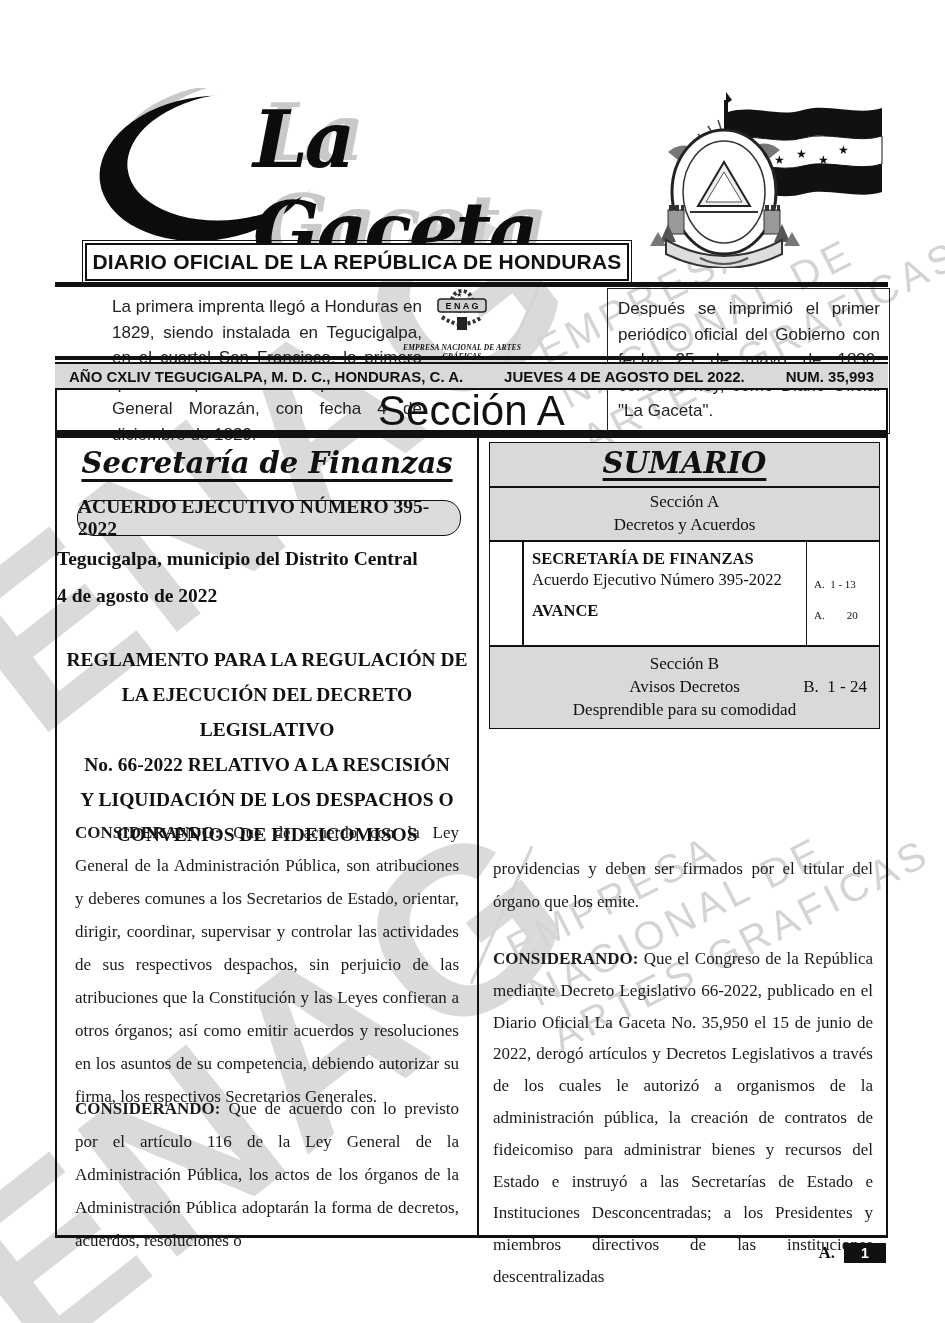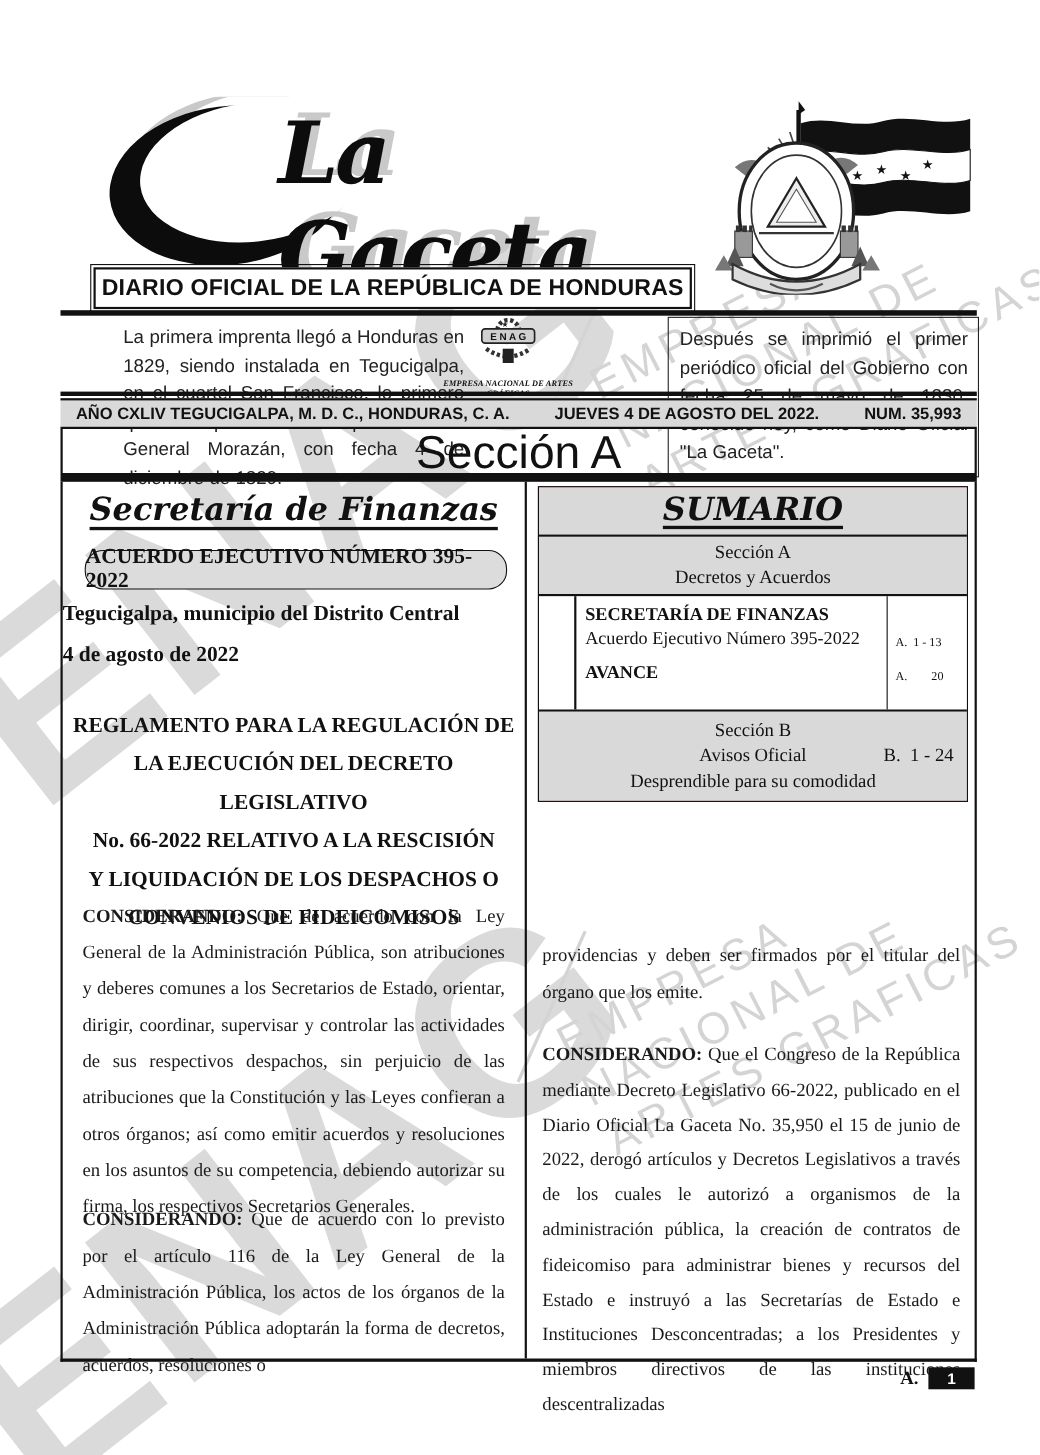--- a/index.html
+++ b/index.html
@@ -80,21 +80,21 @@
   #date-line{top:147px;}
   #title-block{position:absolute;left:0;top:204px;width:100%;text-align:center;
                font-weight:bold;font-size:19.5px;line-height:35px;}
   .para{position:absolute;font-size:17px;text-align:justify;color:#1a1a1a;}
   .lead{font-weight:bold;}
   #l-para1{left:18px;top:378px;width:384px;line-height:33px;}
   #l-para2{left:18px;top:654px;width:384px;line-height:33px;}
 
   
   #sumario-box{position:absolute;left:10px;top:4px;width:389px;border:1.5px solid #111;
-               background:#7f1d1d;}
+               background:#15803d;}
   #sumario-header{background:#d9d9d9;border-bottom:2px solid #111;text-align:center;
       padding:3px 0 6px;font-family:"DejaVu Serif",serif;font-style:italic;font-weight:bold;
       font-size:29px;}
   #sumario-header span{text-decoration:underline;text-decoration-thickness:3px;
       text-underline-offset:5px;}
   #sumario-subrow{background:#d9d9d9;border-bottom:2px solid #111;text-align:center;
       font-size:17px;line-height:23px;padding:2px 0 4px;}
   #sumario-entries{position:relative;background:#fff;border-bottom:2px solid #111;
       padding:6px 0 8px;}
   .v-rule{position:absolute;top:0;bottom:0;width:1.5px;background:#111;}
@@ -282,21 +282,21 @@
           </div>
           <div class="entry">
             <div class="e-main">
               <div class="e-head">AVANCE</div>
             </div>
             <div class="e-pages">A.        20</div>
           </div>
         </div>
         <div id="sumario-b">
           <div>Sección B</div>
-          <div>Avisos Oficial</div>
+          <div>Avisos Decretos</div>
           <div id="b-pages">B.  1 - 24</div>
           <div>Desprendible para su comodidad</div>
         </div>
       </div>
 
       <div class="para" id="r-para1">
         <span class="lead"></span>
         <span>providencias y deben ser firmados por el titular del órgano que los emite.</span>
       </div>
       <div class="para" id="r-para2">

